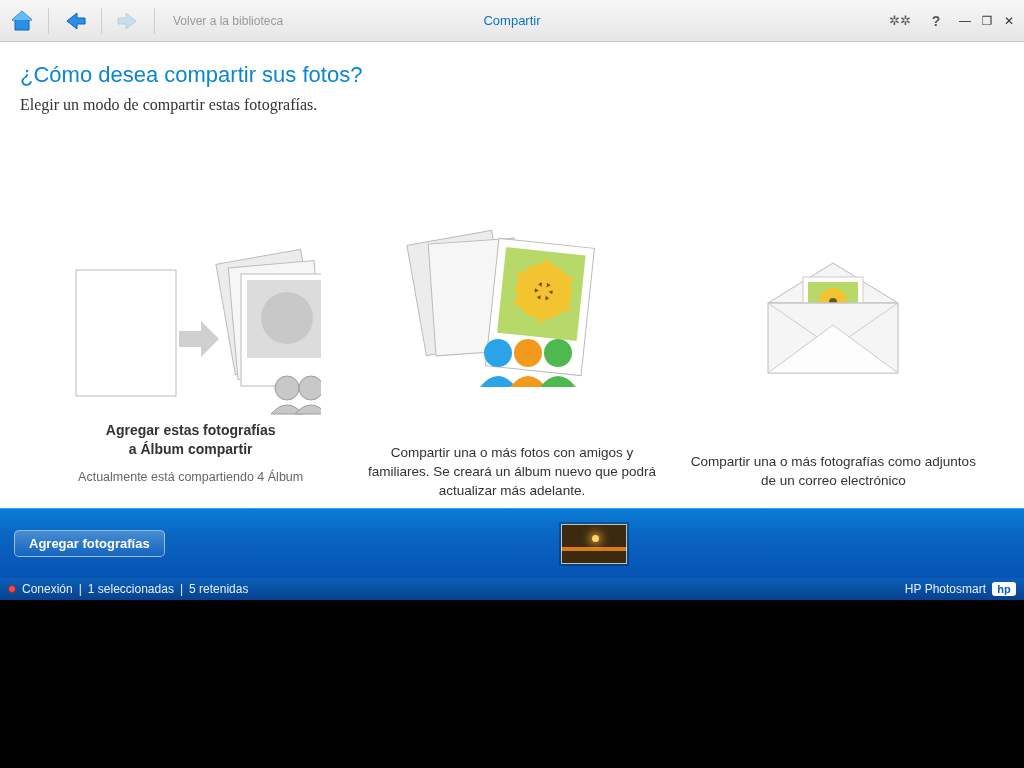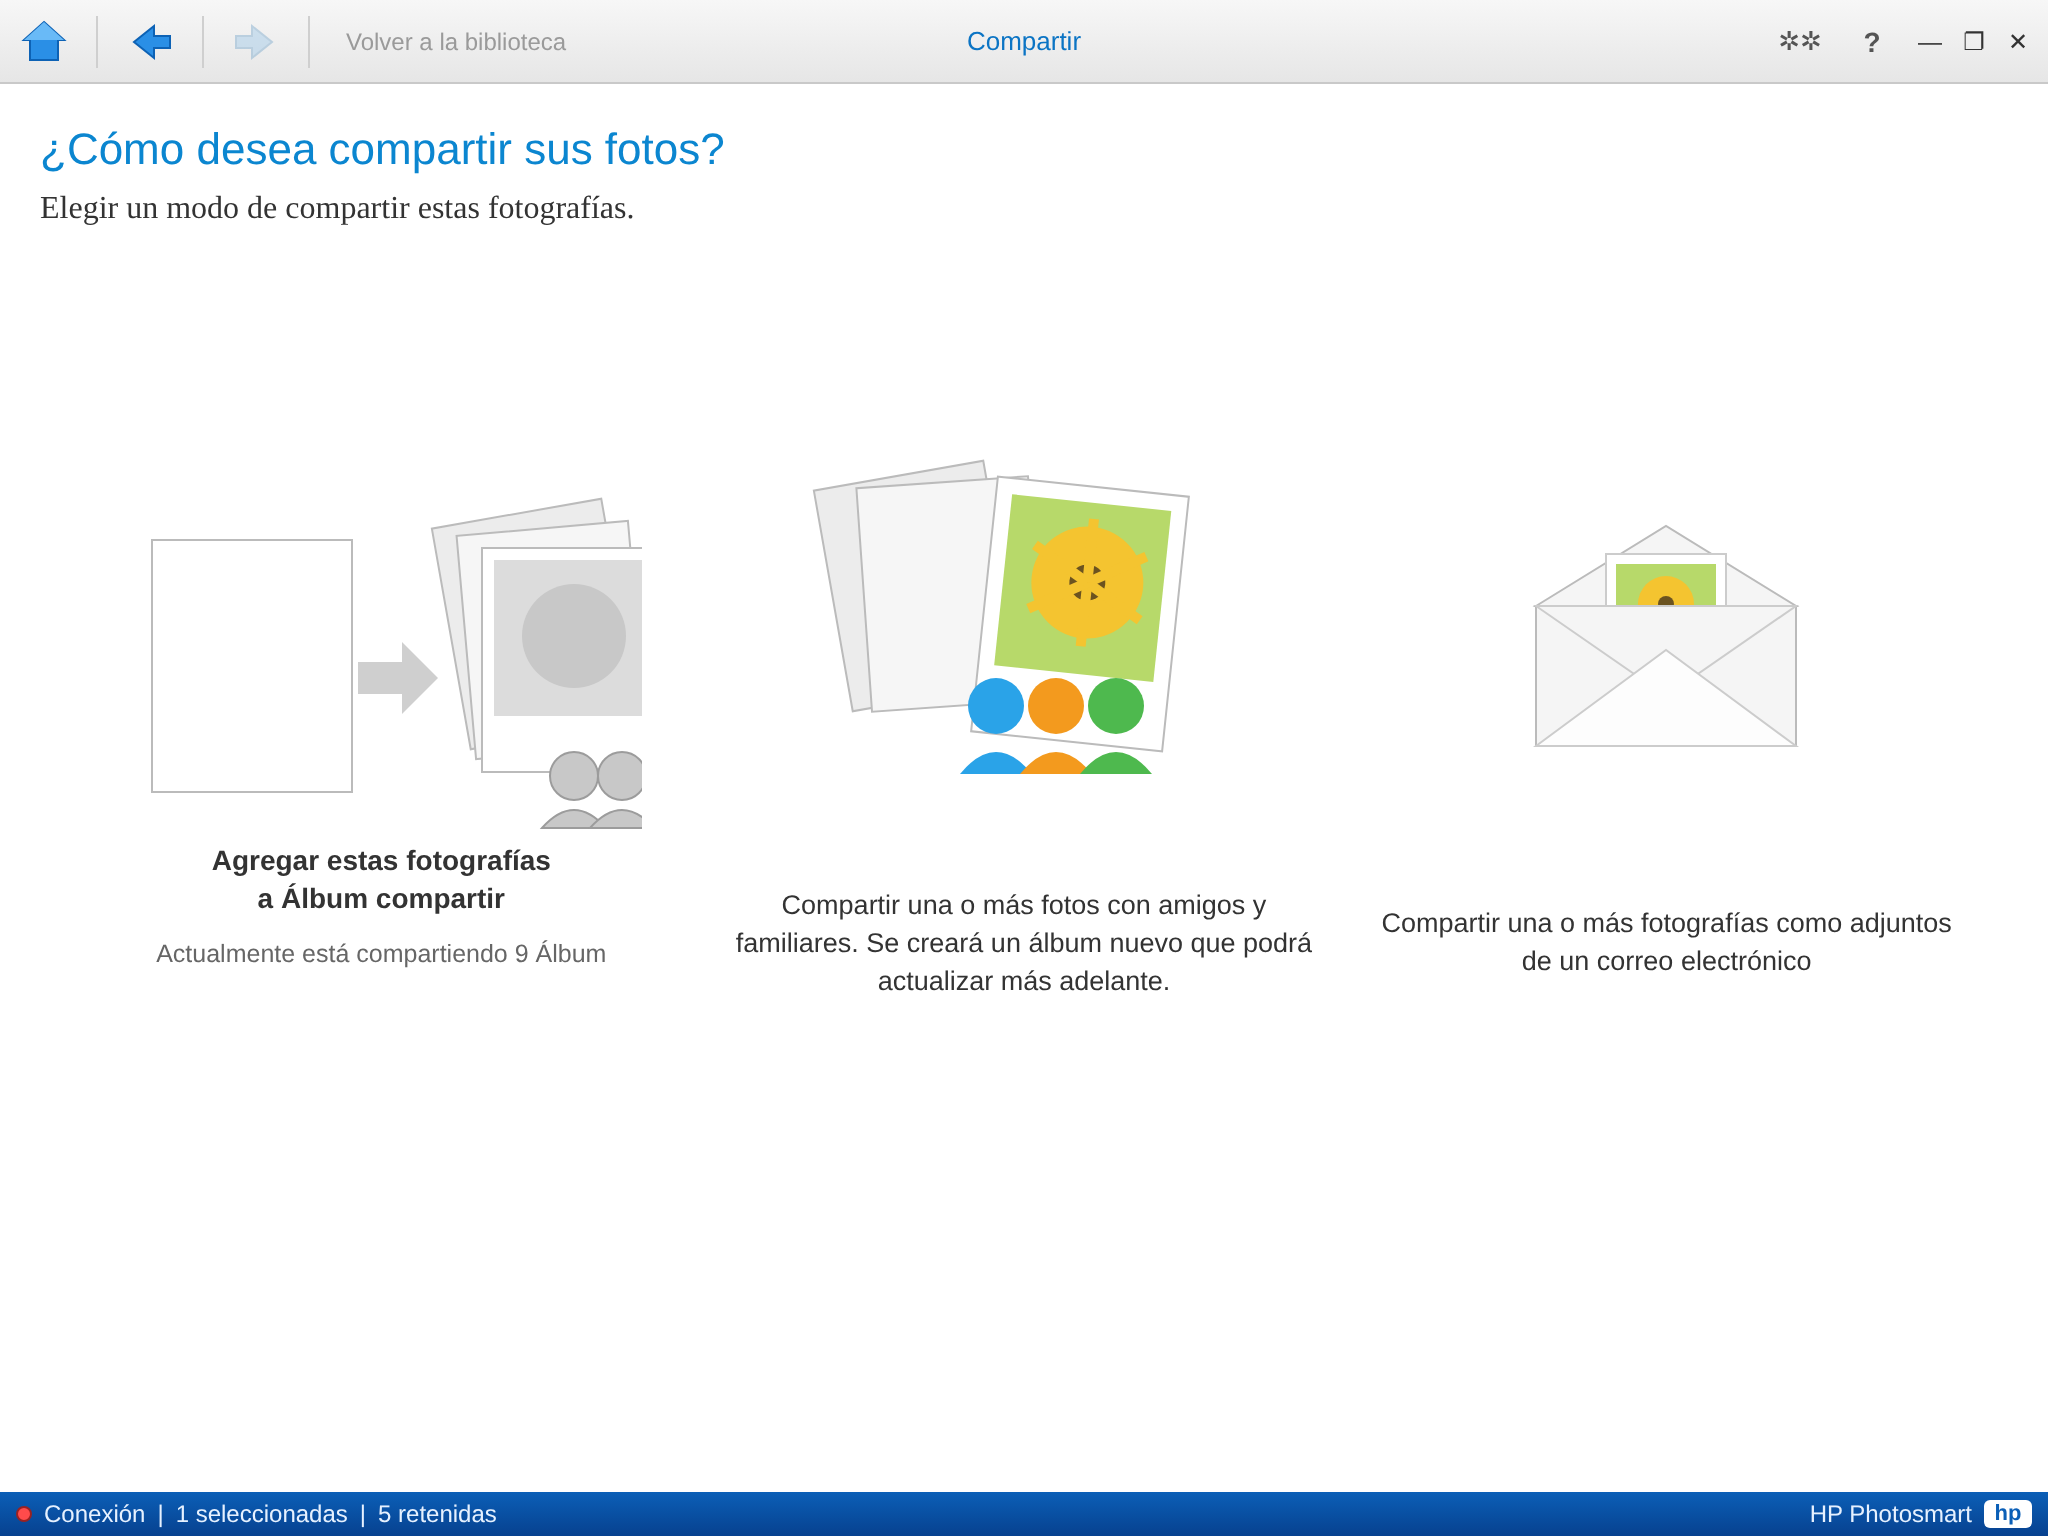--- a/index.html
+++ b/index.html
@@ -1,17 +1,17 @@
 <!DOCTYPE html>
 <html><head>
 <meta charset="utf-8">
 <style>
   * { margin: 0; padding: 0; box-sizing: border-box; font-family: "Segoe UI", Tahoma, sans-serif; }
   html, body { width: 1024px; height: 768px; overflow: hidden; background: #000; }
-  .app { width: 1024px; height: 768px; display: flex; flex-direction: column; background: #fff; }
+  .app { width: 1024px; height: 600px; display: flex; flex-direction: column; background: #fff; }
 
   
   .toolbar {
     height: 42px;
     background: linear-gradient(#f7f7f7, #e6e6e6);
     border-bottom: 1px solid #c9c9c9;
     display: flex;
     align-items: center;
     padding: 0 8px;
     position: relative;
@@ -165,21 +165,21 @@
                 <circle cx="100" cy="132" r="12"></circle>
                   <path d="M84 158 q16-18 32 0 z"></path>
               </g>
             </g>
           </svg>
         </div>
         <div class="opt-title-strong">
           <span>Agregar estas fotografías</span><br>
           <span>a Álbum compartir</span>
         </div>
-        <div class="opt-note">Actualmente está compartiendo 9 Álbum</div>
+        <div class="opt-note">Actualmente está compartiendo 4 Álbum</div>
       </div>
 
       <div class="option">
         <div class="opt-img">
           <svg width="220" height="170" viewBox="0 0 220 170">
             <rect x="14" y="8" width="86" height="112" fill="#ececec" stroke="#bbb" transform="rotate(-10 57 64)"></rect>
             <rect x="30" y="12" width="86" height="112" fill="#f6f6f6" stroke="#bbb" transform="rotate(-4 73 68)"></rect>
             <g transform="rotate(6 138 78)">
               <rect x="90" y="14" width="96" height="128" fill="#fff" stroke="#bbb"></rect>
               <rect x="98" y="22" width="80" height="86" fill="#b7d96a"></rect>
@@ -219,20 +219,26 @@
             <polygon points="20,50 85,95 150,50" fill="none" stroke="#ccc"></polygon>
             <polygon points="20,120 85,72 150,120" fill="#fdfdfd" stroke="#ccc"></polygon>
           </svg>
         </div>
         <div class="opt-body">Compartir una o más fotografías como adjuntos de un correo electrónico</div>
       </div>
 
     </div>
   </div>
 
+  <div class="tray">
+    <div class="btn-tray">Agregar fotografías</div>
+    <div class="tray-center">
+      <div class="thumb"></div>
+    </div>
+  </div>
 
   <div class="status">
     <span class="dot"></span>
     <span>Conexión</span>
     <span>|</span>
     <span>1 seleccionadas</span>
     <span>|</span>
     <span>5 retenidas</span>
     <div class="status-right">
       <span>HP Photosmart</span>

